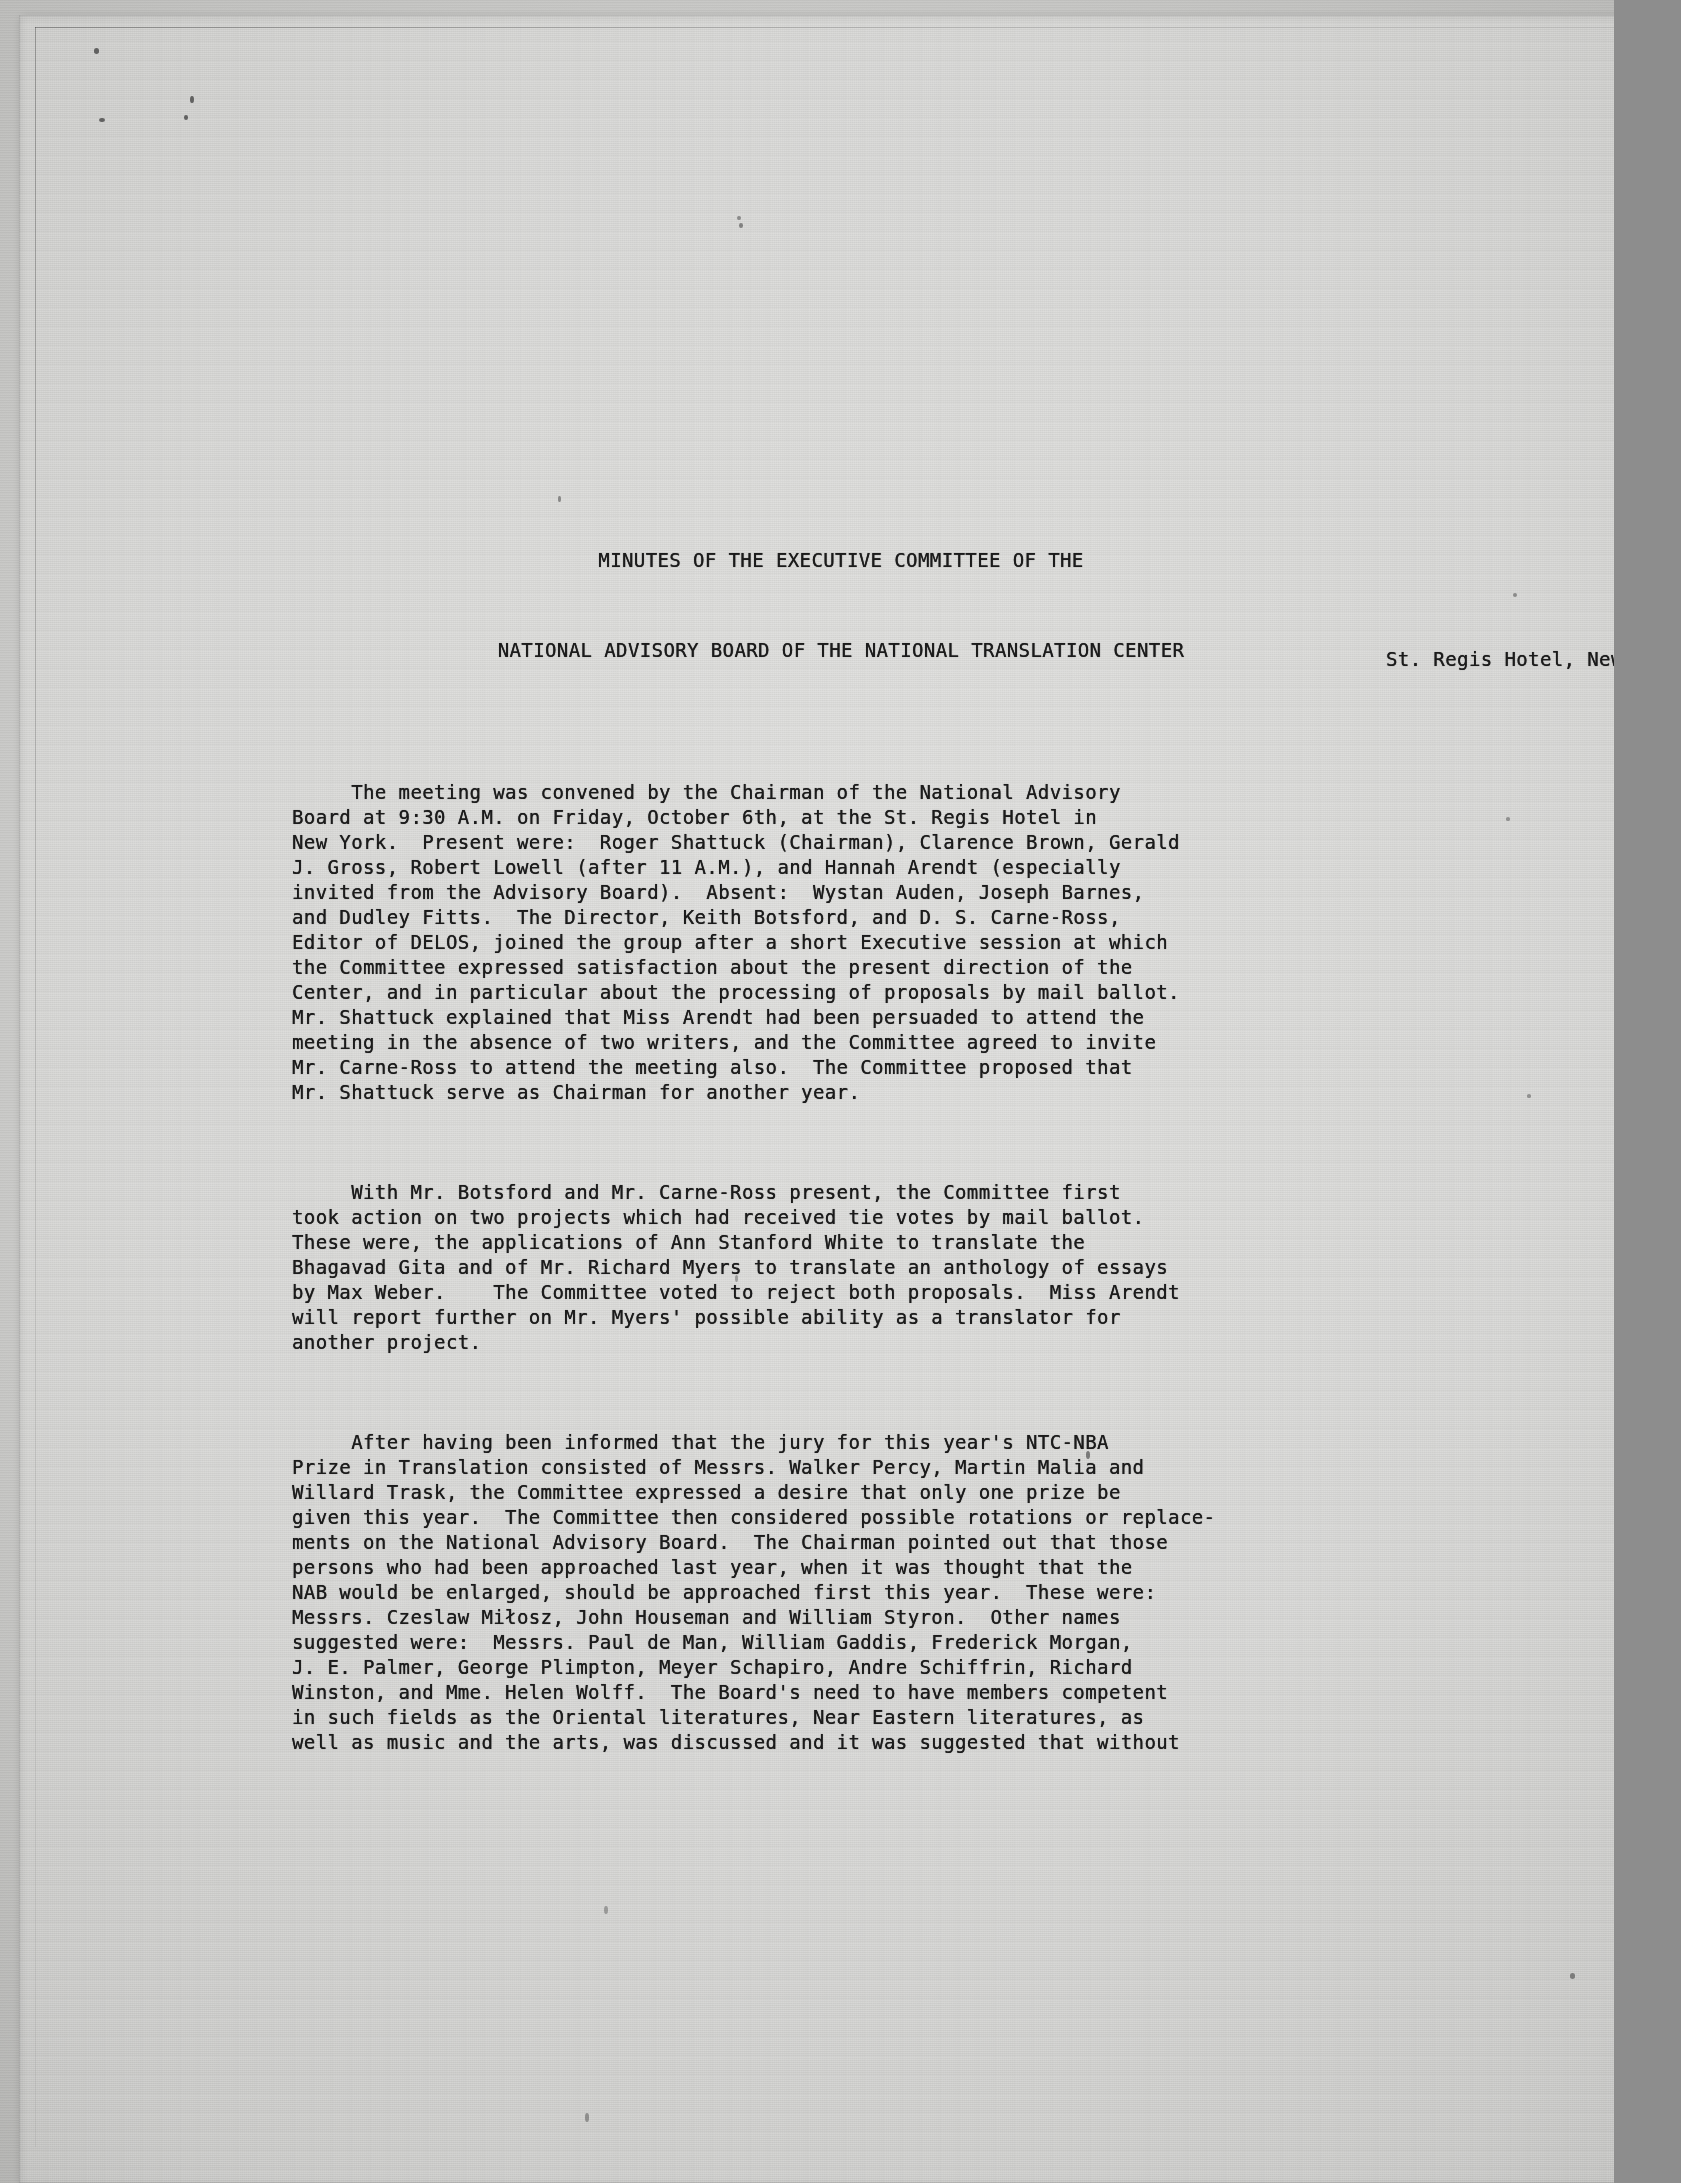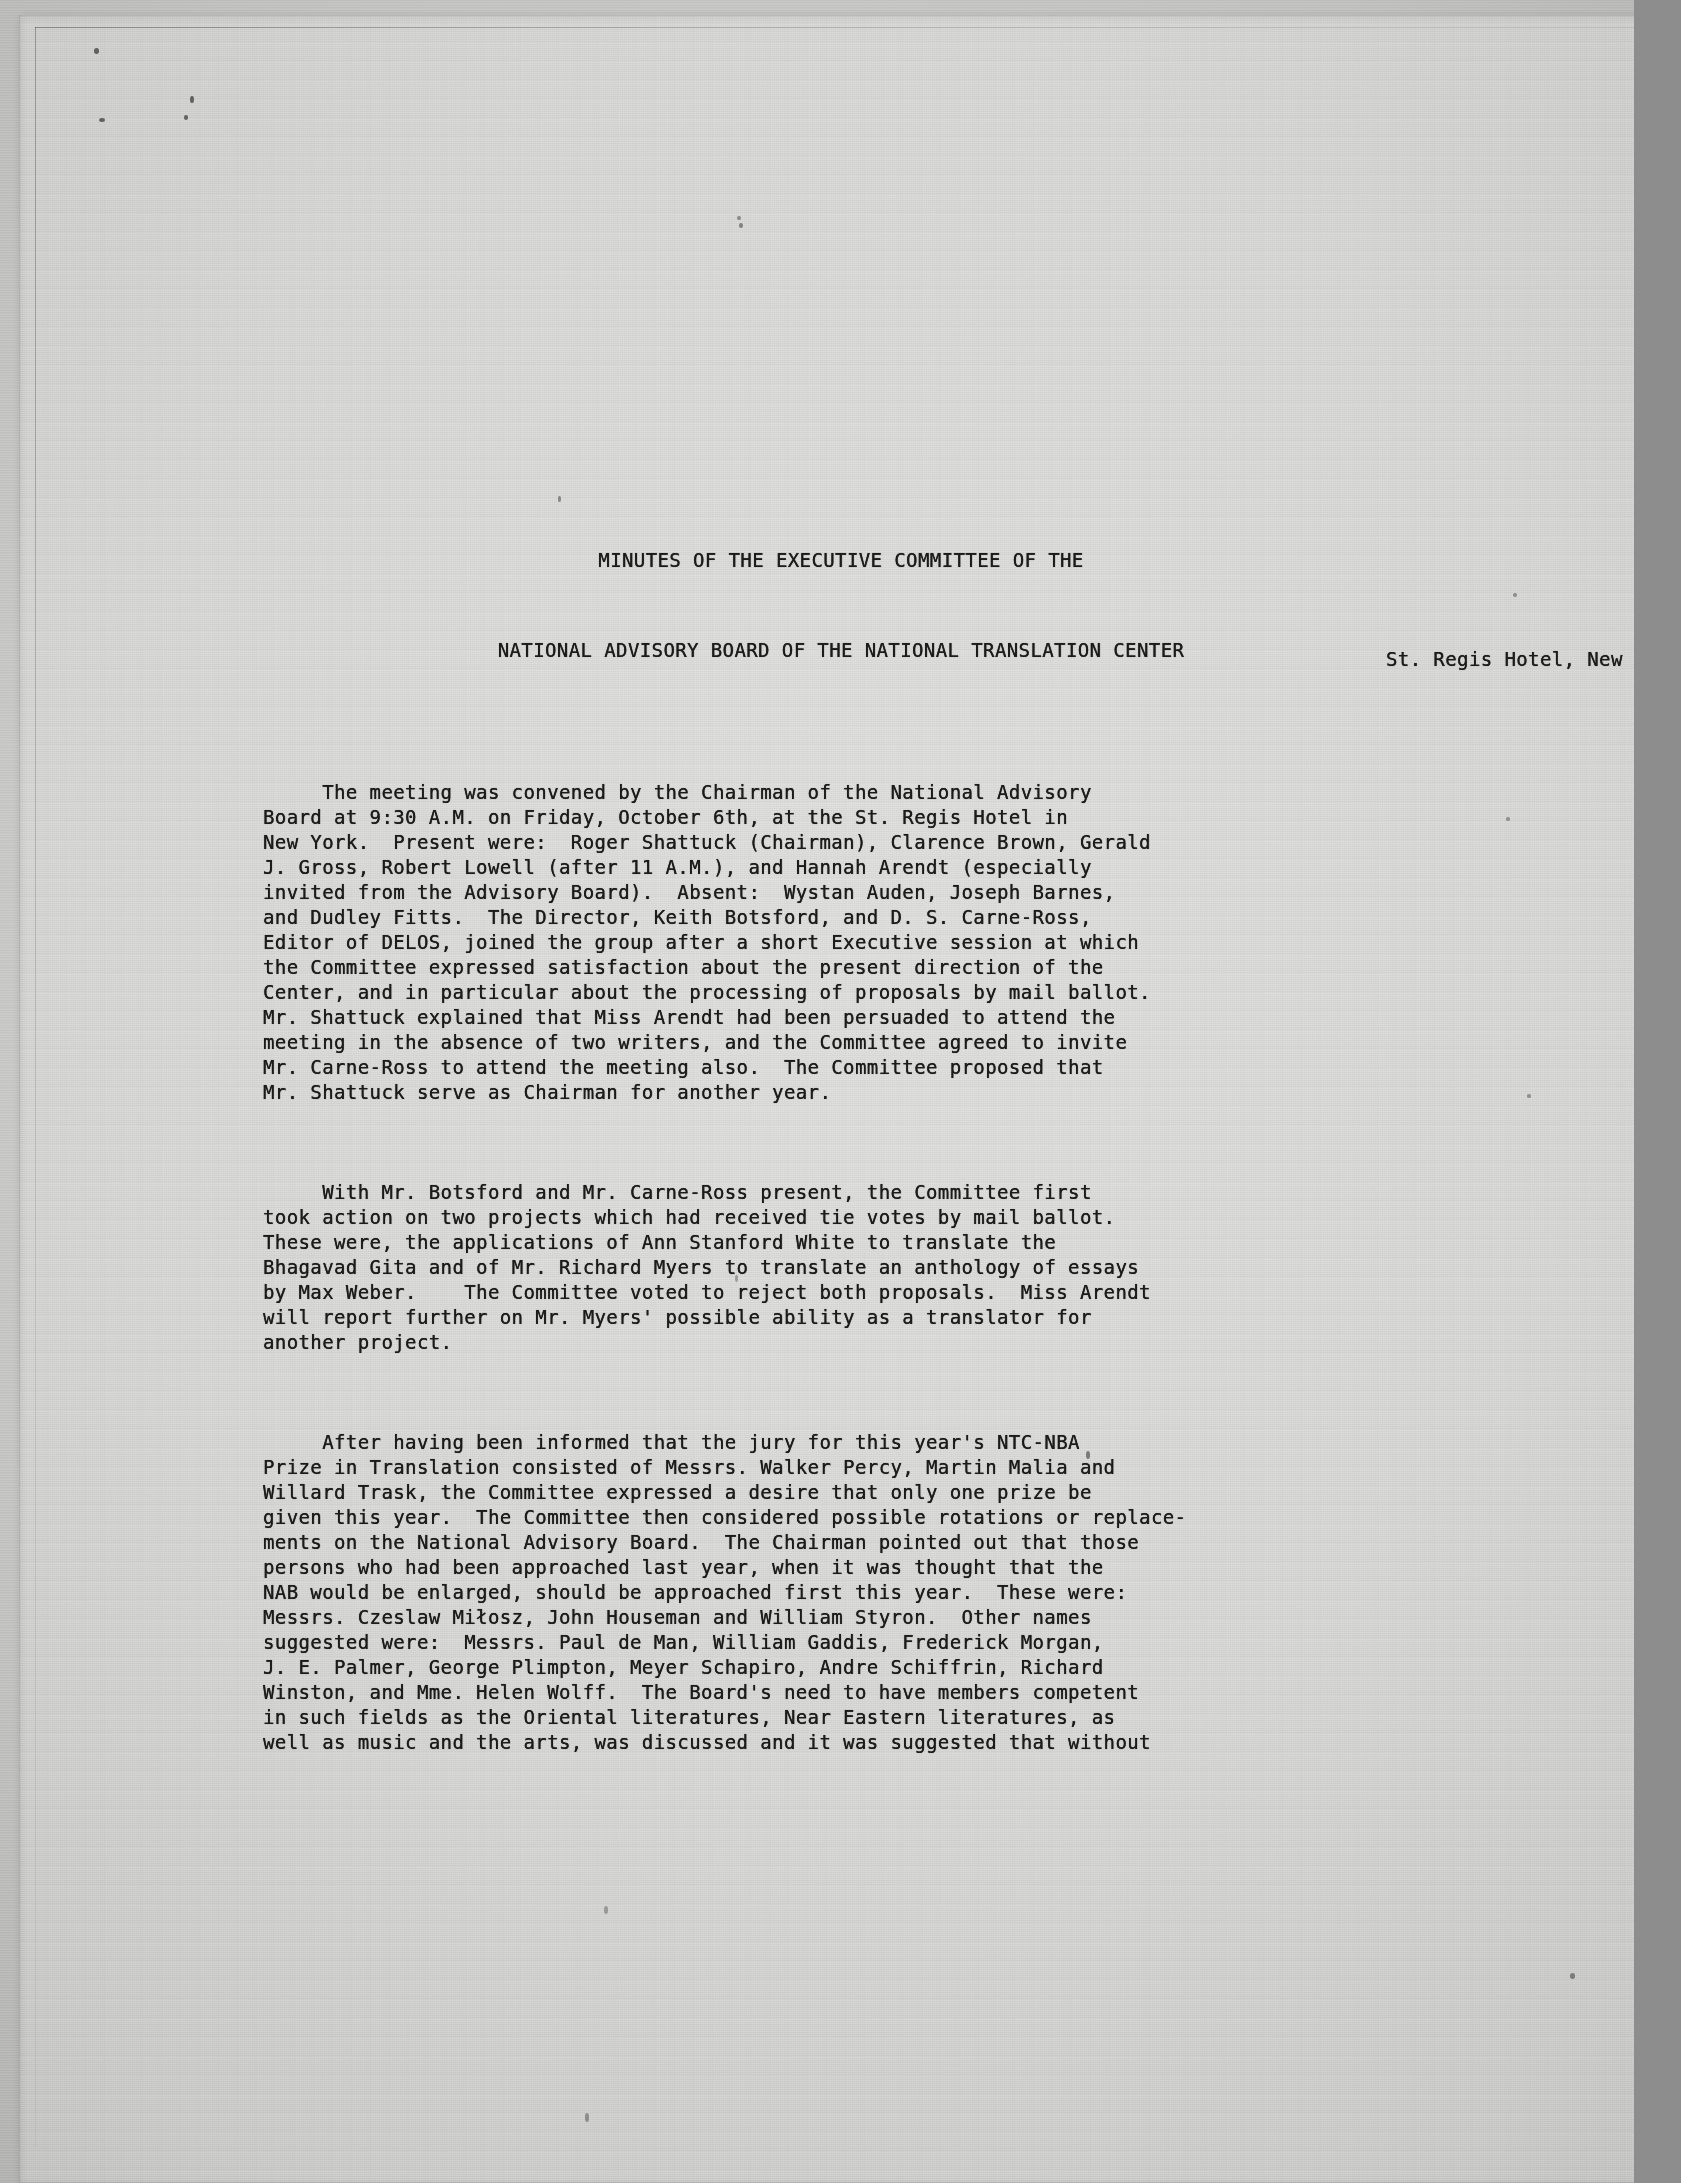--- a/index.html
+++ b/index.html
@@ -25,21 +25,20 @@
       repeating-linear-gradient(
         to bottom,
         rgba(0,0,0,0.030) 0px,
         rgba(0,0,0,0.030) 0.6px,
         rgba(255,255,255,0.028) 1.2px,
         rgba(255,255,255,0.028) 2.5px),
       radial-gradient(ellipse 85% 70% at 48% 44%,
         #d6d6d4 0%, #cfcfcd 45%, #c2c2c0 75%, #b4b4b2 100%),
       #c6c6c4;
     overflow: hidden;
-    padding-left: 20px;
   }
 
   
   .sheet {
     position: absolute;
     left: 18.6px;
     top: 15px;
     width: 1640px;
     height: 2168px;
     background:
@@ -145,21 +144,21 @@
   .body-block {
     position: absolute;
     left: 263px;
     top: 730px;
     width: 1246px;
   }
   .para {
     display: block;
     margin: 0 0 25px 0;
   }
-  .line { display: block; }
+  .line { display: block; margin-left: 29px; }
   .u { text-underline-offset: 3.1px; }
 
   
   .fleck {
     position: absolute;
     background: #3a3a3a;
     opacity: .5;
     border-radius: 40%;
   }
 </style>

